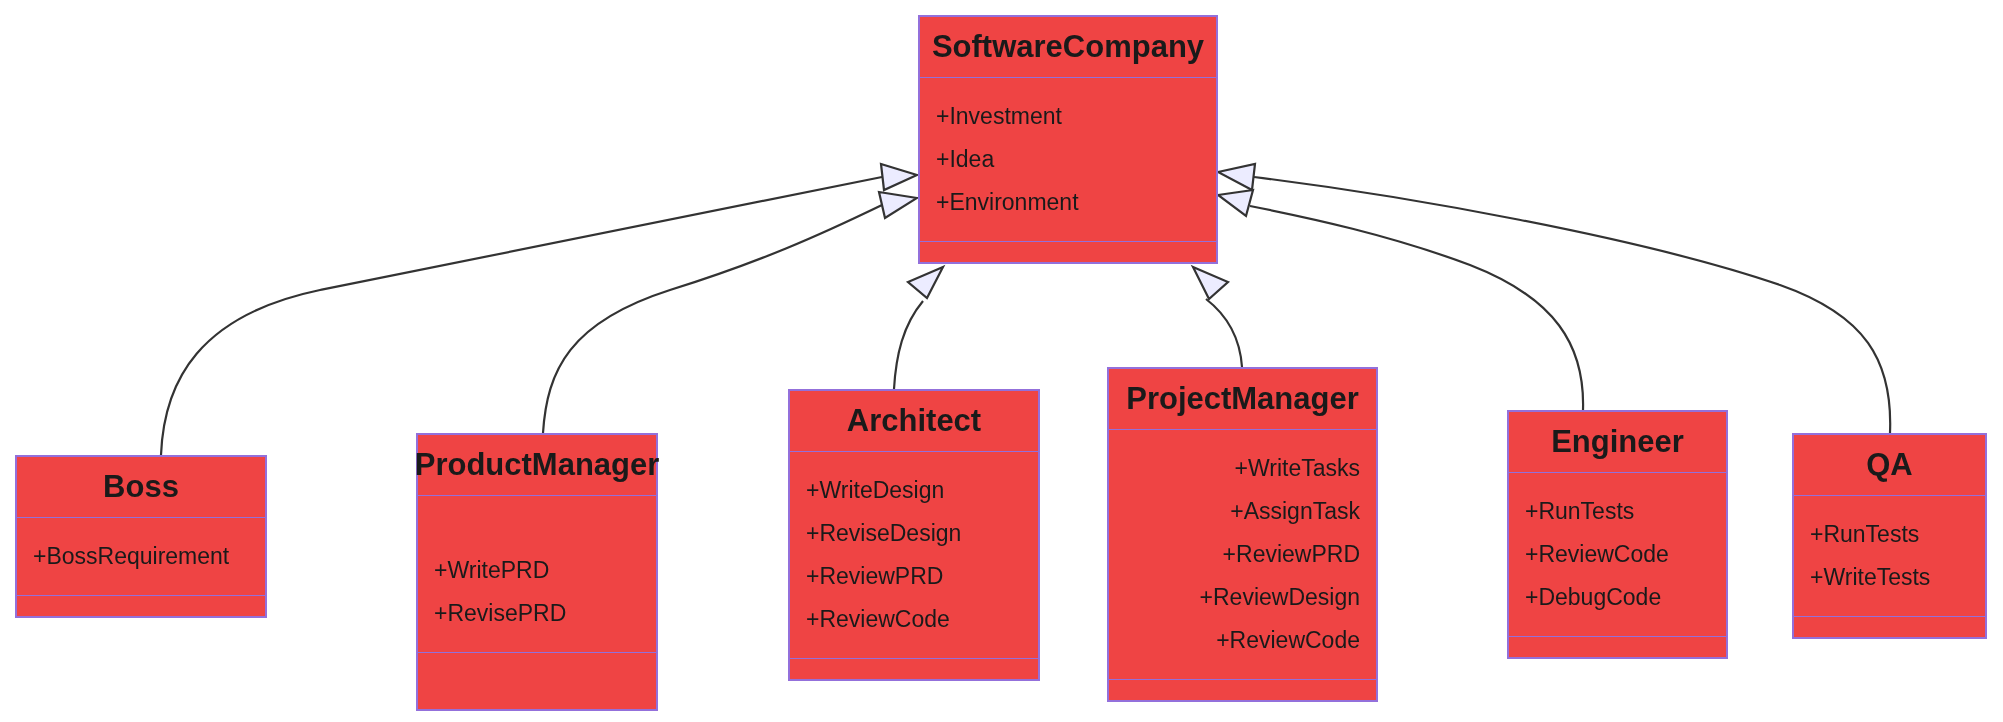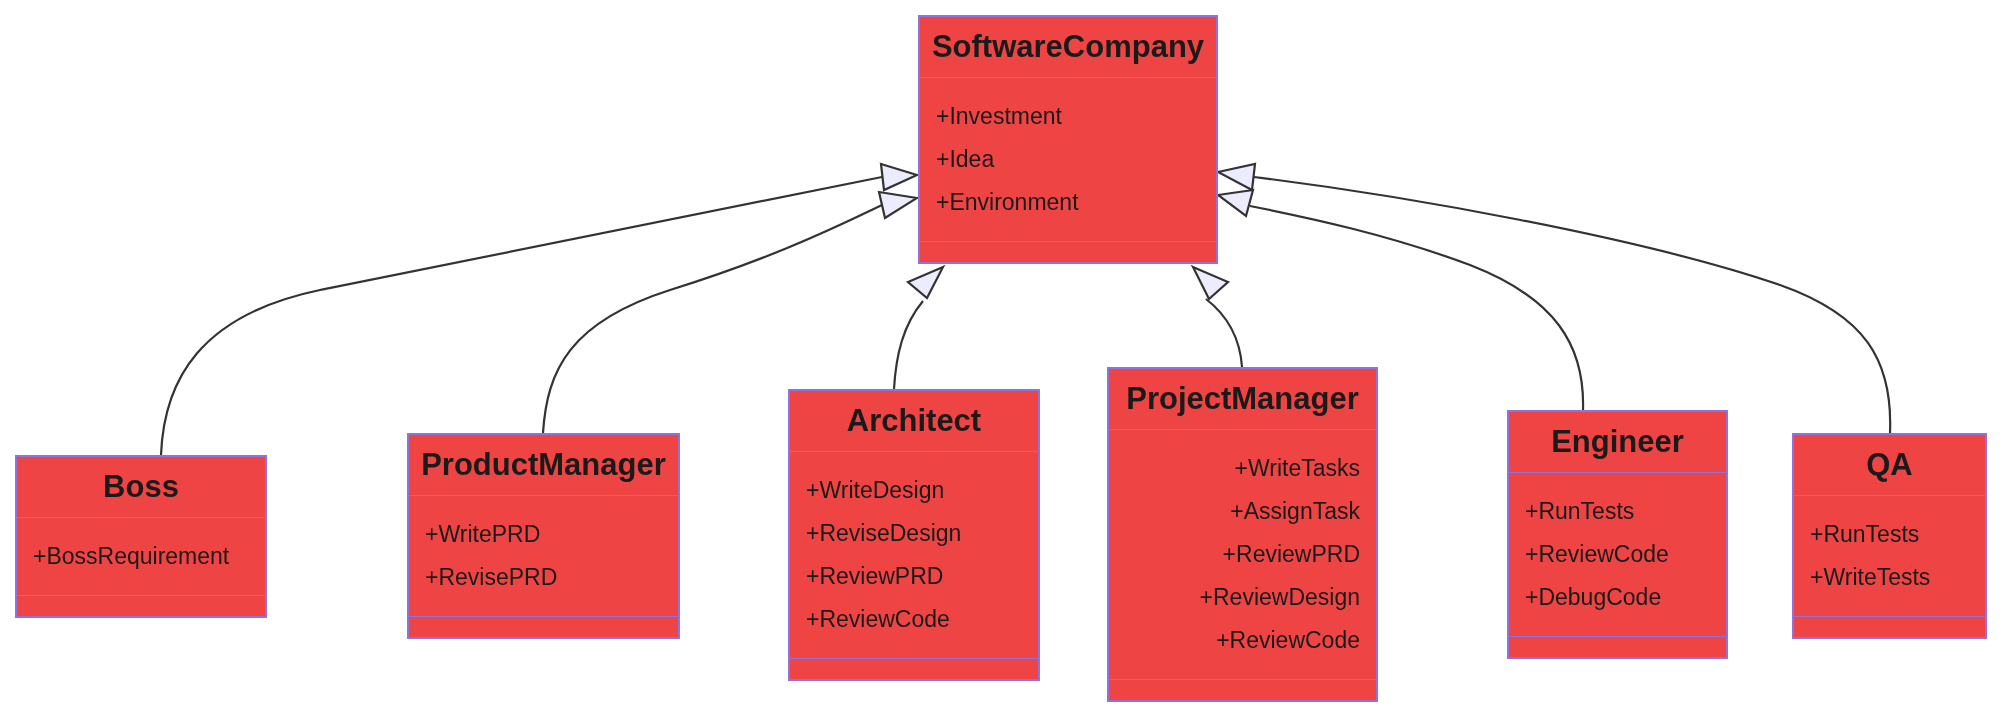--- a/index.html
+++ b/index.html
@@ -53,21 +53,21 @@
     line-height: 43px;
     border-bottom: 1.6px solid #9370DB;
     white-space: nowrap;
   }
   .class-footer {
     height: 20px;
   }
   
   #box-software-company { left: 918px;  top: 15px;  width: 300px; }
   #box-boss             { left: 15px;   top: 455px; width: 252px; }
-  #box-product-manager  { left: 407px;  top: 433px; width: 273px; }
+  #box-product-manager  { left: 416px;  top: 433px; width: 242px; gap: 36px; }
   #box-architect        { left: 780px;  top: 389px; width: 252px; margin-left: 8px; }
   #box-project-manager  { left: 1107px; top: 367px; width: 271px; text-align: right; }
   #box-engineer         { left: 1472px; top: 410px; width: 221px; margin-left: 35px; }
   #box-qa               { left: 1792px; top: 433px; width: 195px; }
 </style>
 </head>
 <body>
 
 <div class="canvas">
 

